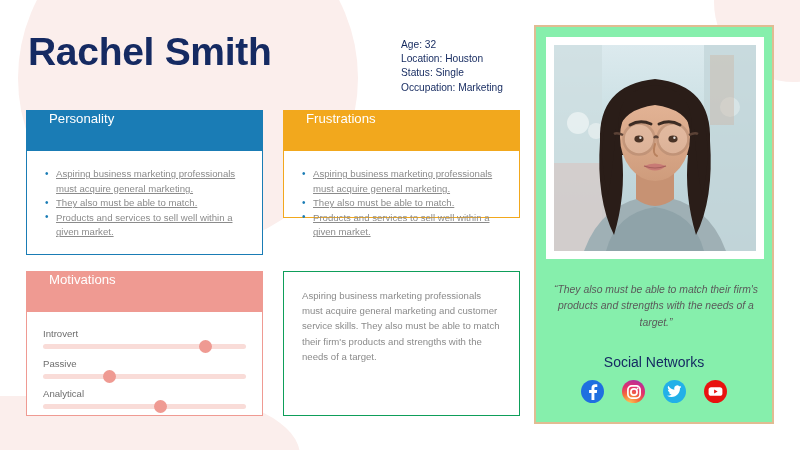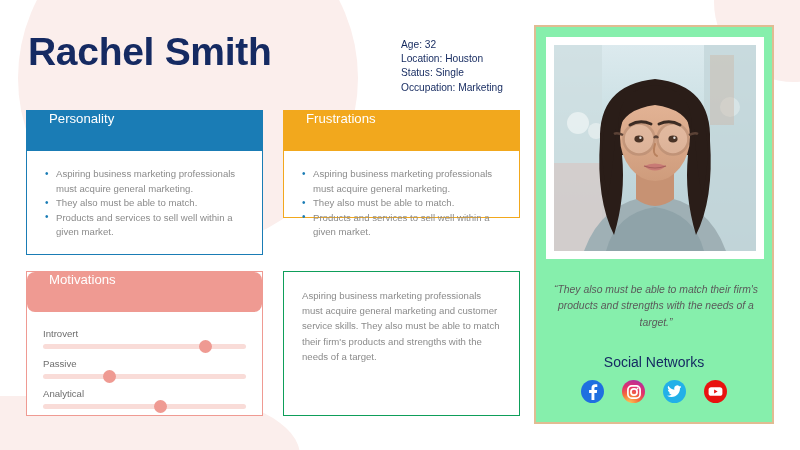--- a/index.html
+++ b/index.html
@@ -61,20 +61,21 @@
     padding:16px 18px 10px 18px;
   }
   .card-body ul { list-style:none; }
   .card-body li {
     font-size:9.6px;
     line-height:14.6px;
     color:#8b8b8b;
     padding-left:11px;
     position:relative;
     margin-bottom:0px;
+    text-decoration:underline;
   }
   .card-body li::before {
     content:"•";
     position:absolute;
     left:0; top:-0.5px;
     font-size:10px;
   }
   .card-para {
     font-size:9.6px;
     line-height:15.2px;
@@ -84,21 +85,21 @@
   
   #card-personality   { left:26px;  top:110px; width:237px; height:145px; border-color:#1a7cb5; }
   #card-personality .card-head { background:#1a7cb5; }
   #card-personality li::before { color:#1a7cb5; }
 
   #card-frustrations  { left:283px; top:110px; width:237px; height:108px; border-color:#f2a81d; }
   #card-frustrations .card-head { background:#f2a81d; }
   #card-frustrations li::before { color:#1a7cb5; }
 
   #card-motivations   { left:26px;  top:271px; width:237px; height:145px; border-color:#ef9a92; }
-  #card-motivations .card-head { background:#ef9a92;border-radius:8px; }
+  #card-motivations .card-head { background:#ef9a92; }
 
   #card-goals         { left:283px; top:271px; width:237px; height:145px; border-color:#0e9e5a; }
   #card-goals .card-head { background:#0e9e5a; }
 
   
   .slider-wrap { padding:16px 16px 0 16px; }
   .slider-row { margin-bottom:9px; }
   .slider-label {
     font-size:9.6px;
     color:#6d6d6d;

